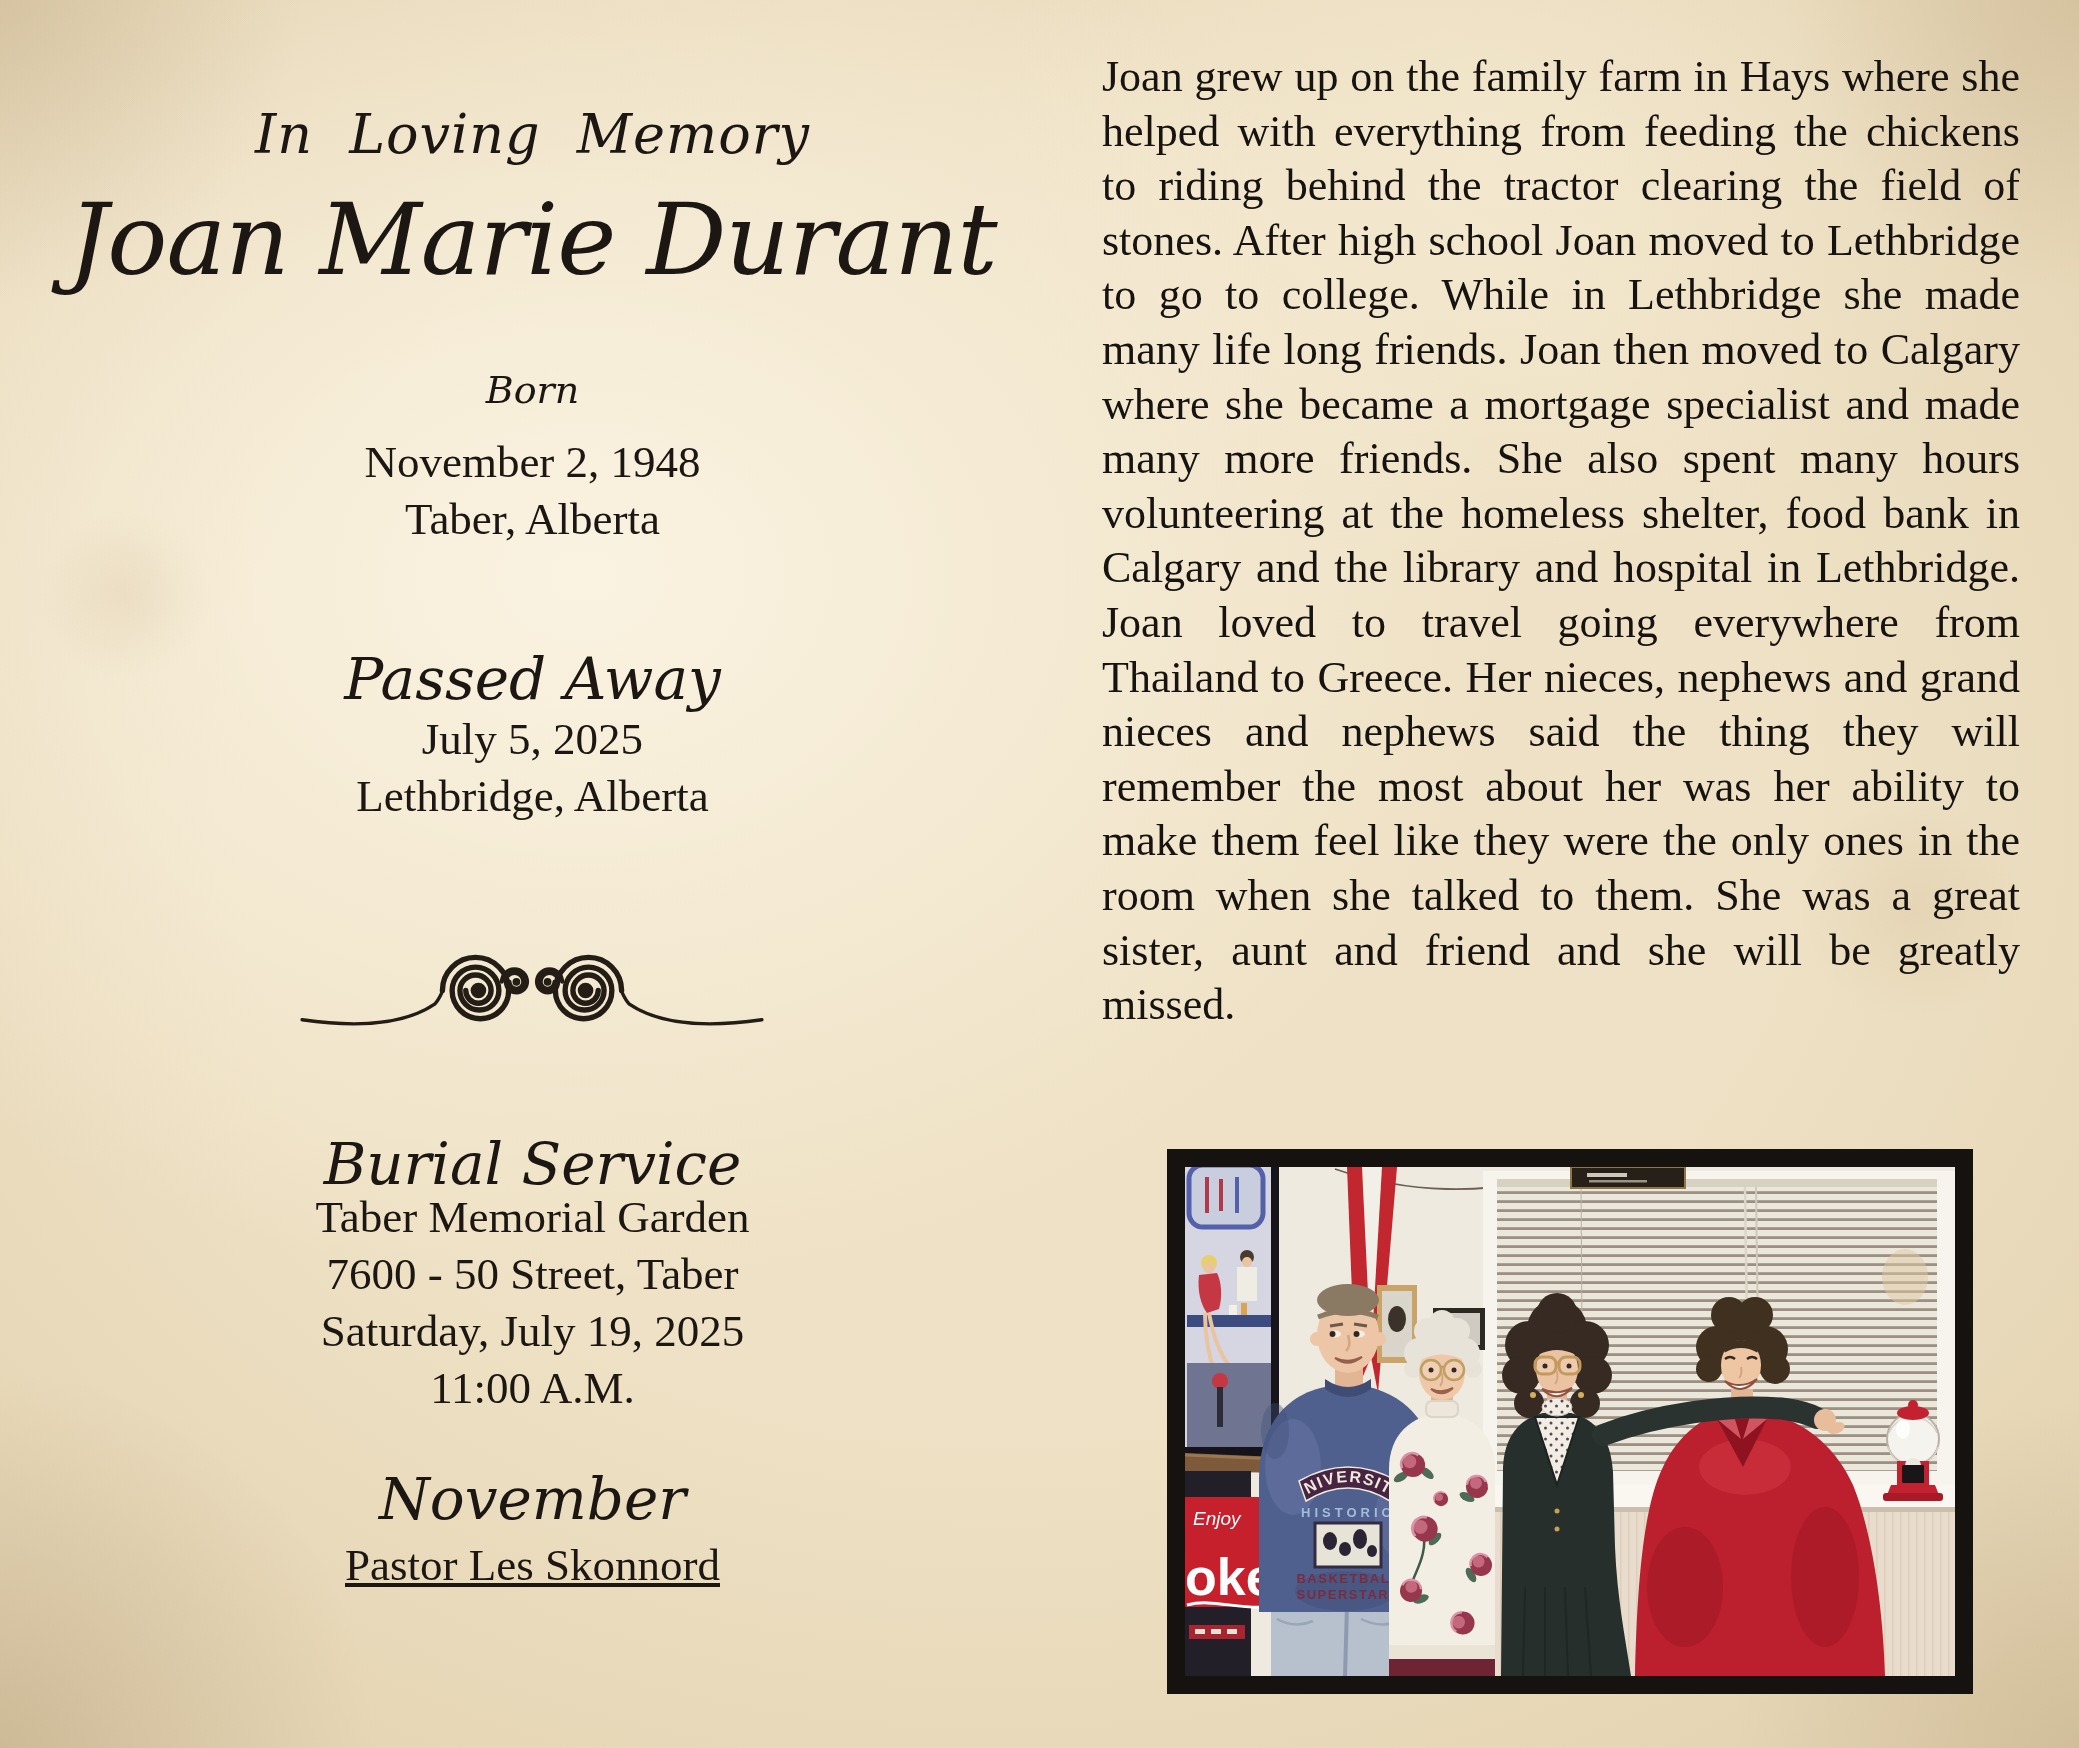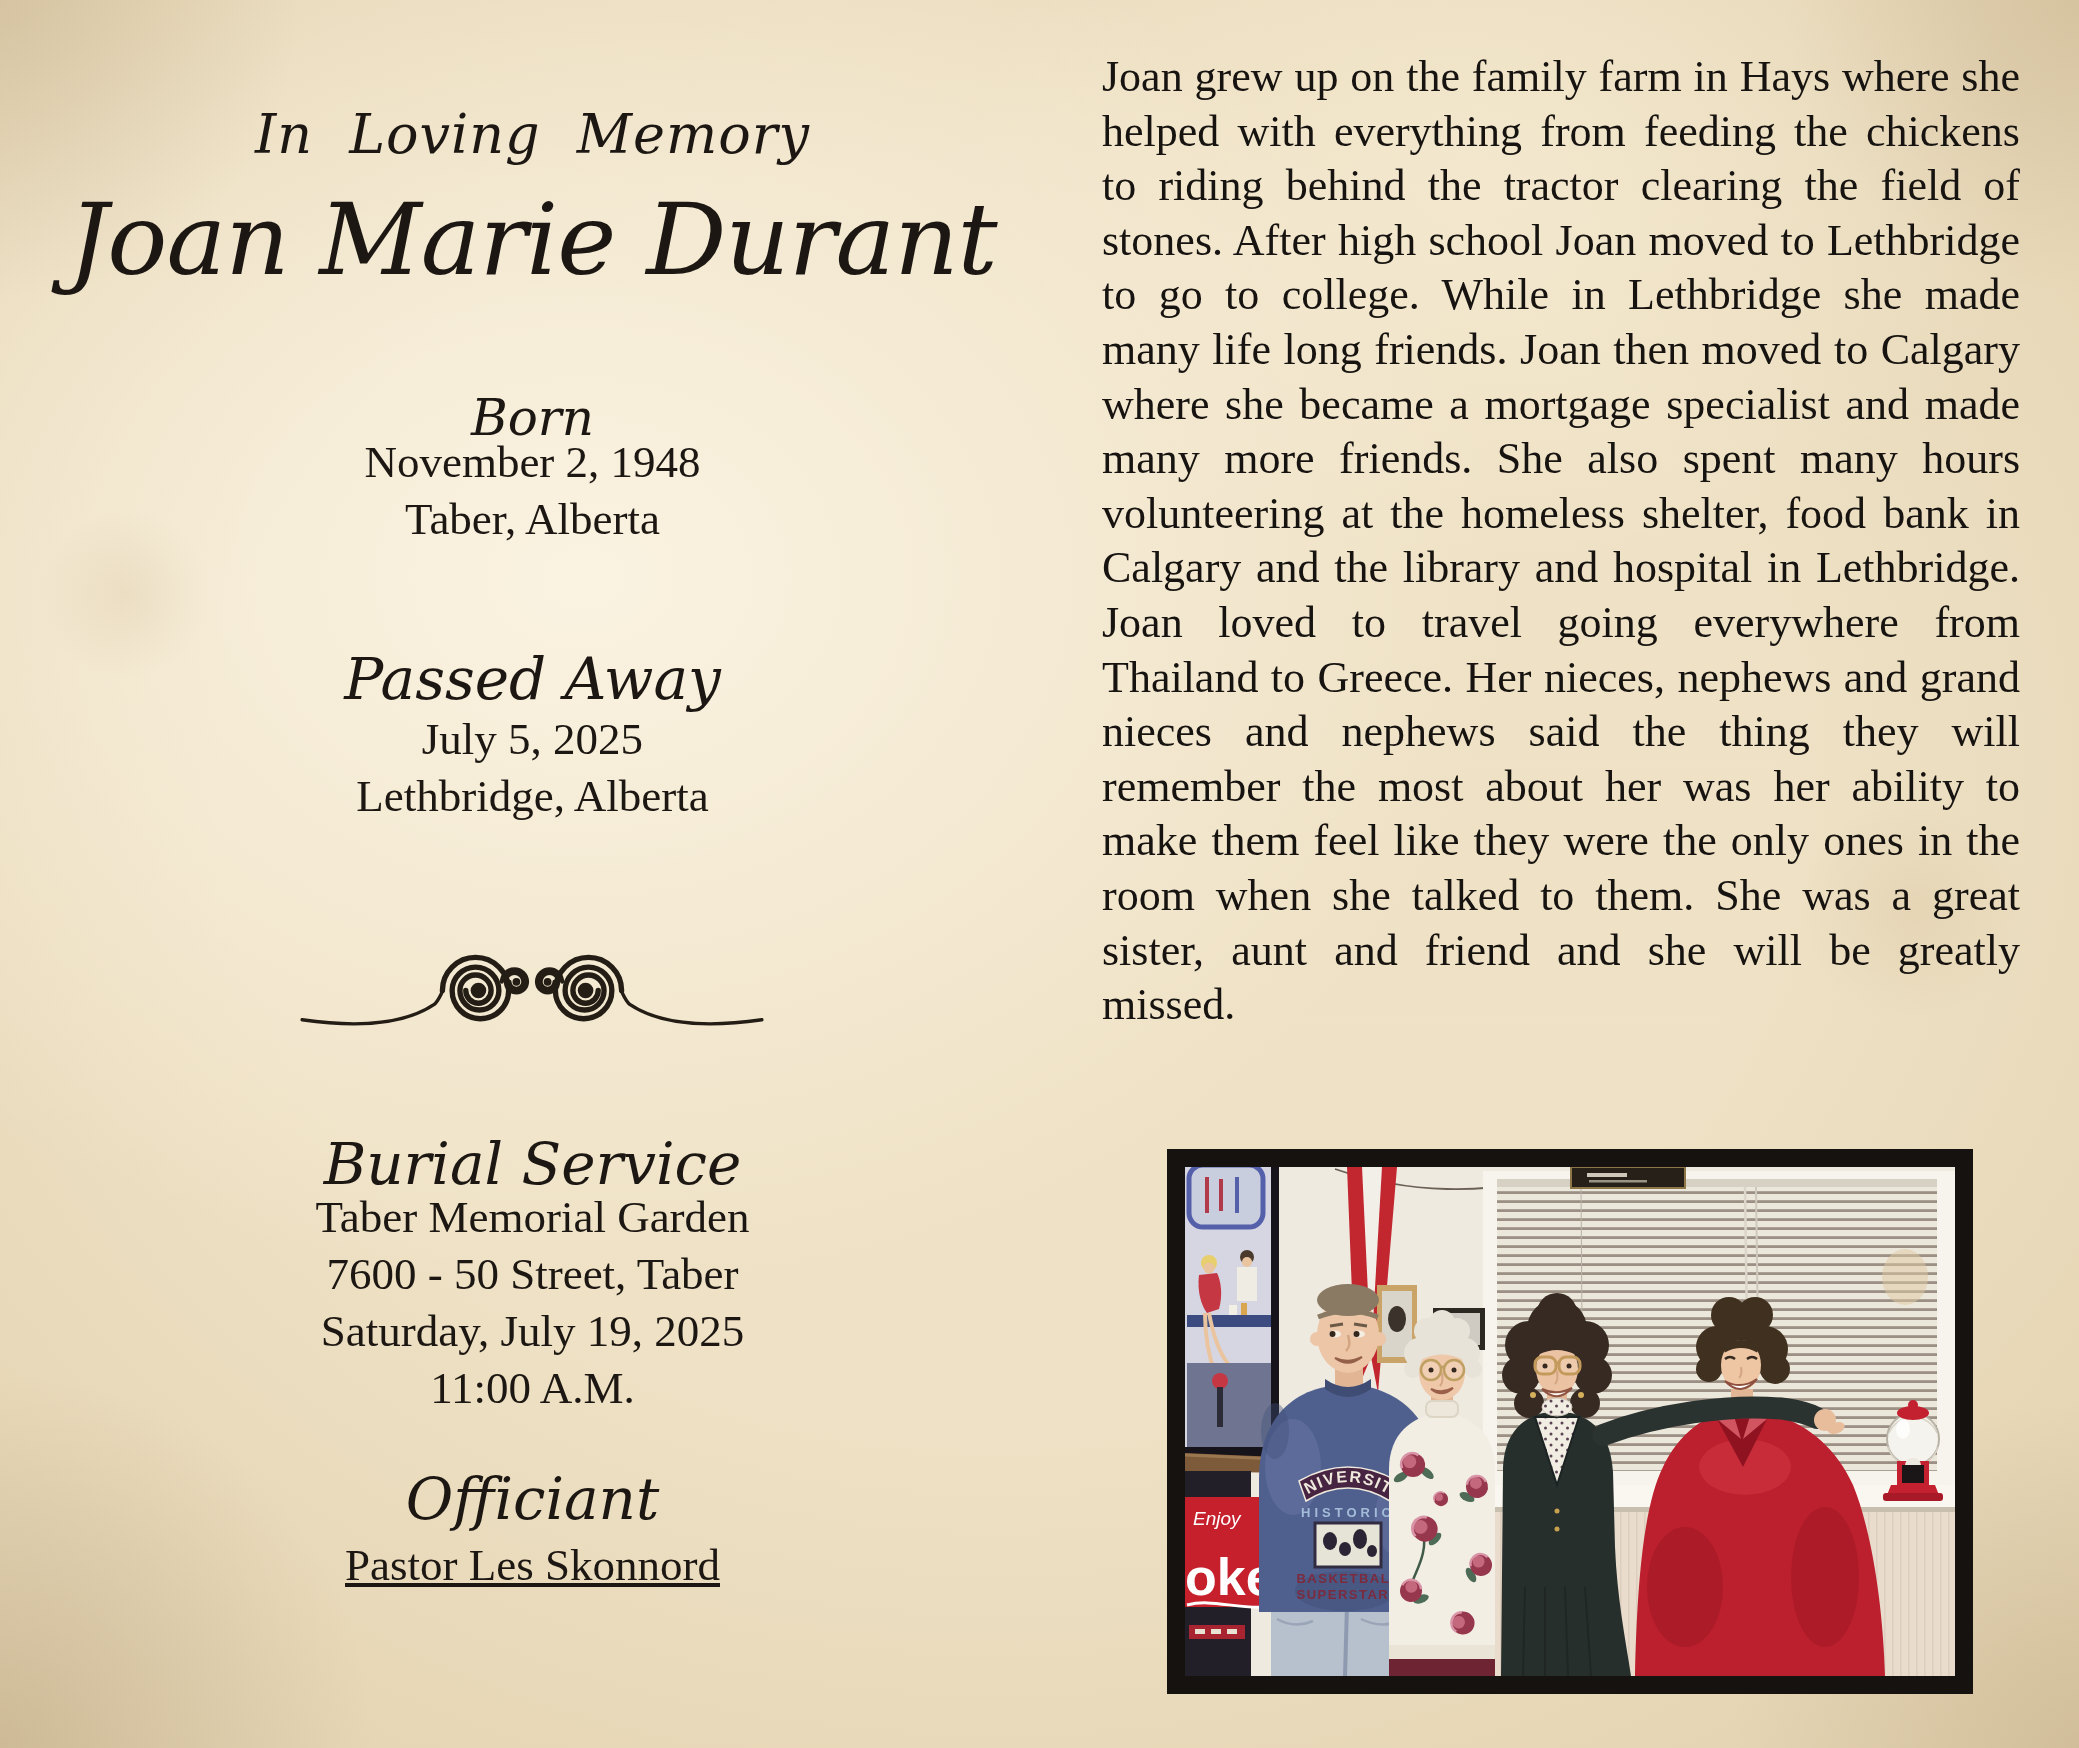--- a/index.html
+++ b/index.html
@@ -20,21 +20,21 @@
       radial-gradient(circle 120px at 6% 34%, rgba(185,158,112,.15), transparent 70%),
       radial-gradient(ellipse 1500px 1150px at 28% 33%, rgba(251,244,227,.95) 0%, rgba(251,244,227,0) 62%),
       radial-gradient(ellipse 900px 650px at 72% 10%, rgba(246,236,212,.65) 0%, rgba(246,236,212,0) 60%),
       radial-gradient(ellipse 2600px 2100px at 48% 45%, rgba(241,229,203,.75) 30%, rgba(217,198,161,.75) 74%, rgba(198,177,136,.85) 100%);
   }
   .abs{position:absolute;}
   .lcol{left:10px;width:1045px;text-align:center;}
   .script{font-family:"DejaVu Serif",serif;font-style:italic;}
   .tribute{top:103px;font-size:54px;word-spacing:18px;letter-spacing:1px;}
   .name{top:181px;font-size:100px;white-space:nowrap;letter-spacing:-1px;}
-  .h-born{top:389px;font-size:50px;}
+  .h-born{top:368px;font-size:38px;}
   .h-passed{top:645px;font-size:58px;}
   .h-burial{top:1130px;font-size:58px;}
   .h-officiant{top:1465px;font-size:58px;}
   .lines{font-size:45px;line-height:57px;}
   .born-lines{top:434px;}
   .passed-lines{top:711px;}
   .burial-lines{top:1189px;}
   .officiant-lines{top:1537px;text-decoration:underline;}
   .flourish{left:292px;top:936px;width:480px;height:112px;}
   .bio{
@@ -84,21 +84,21 @@
   </div>
 
   <div class="abs lcol script h-burial">Burial Service</div>
   <div class="abs lcol lines burial-lines">
     <div>Taber Memorial Garden</div>
     <div>7600 - 50 Street, Taber</div>
     <div>Saturday, July 19, 2025</div>
     <div>11:00 A.M.</div>
   </div>
 
-  <div class="abs lcol script h-officiant">Officiant</div>
+  <div class="abs lcol script h-officiant">November</div>
   <div class="abs lcol lines officiant-lines">Pastor Les Skonnord</div>
 
   <div class="abs bio">Joan grew up on the family farm in Hays where she helped with everything from feeding the chickens to riding behind the tractor clearing the field of stones. After high school Joan moved to Lethbridge to go to college. While in Lethbridge she made many life long friends. Joan then moved to Calgary where she became a mortgage specialist and made many more friends. She also spent many hours volunteering at the homeless shelter, food bank in Calgary and the library and hospital in Lethbridge. Joan loved to travel going everywhere from Thailand to Greece. Her nieces, nephews and grand nieces and nephews said the thing they will remember the most about her was her ability to make them feel like they were the only ones in the room when she talked to them. She was a great sister, aunt and friend and she will be greatly missed.</div>
 
   <div class="abs photo-frame">
     <svg viewBox="0 0 770 509" preserveAspectRatio="none">
       <defs>
         <pattern id="blinds" width="10" height="9" patternUnits="userSpaceOnUse">
           <rect width="10" height="9" fill="#ece7db"></rect>
           <rect y="6.2" width="10" height="2.8" fill="#9b9083"></rect>

